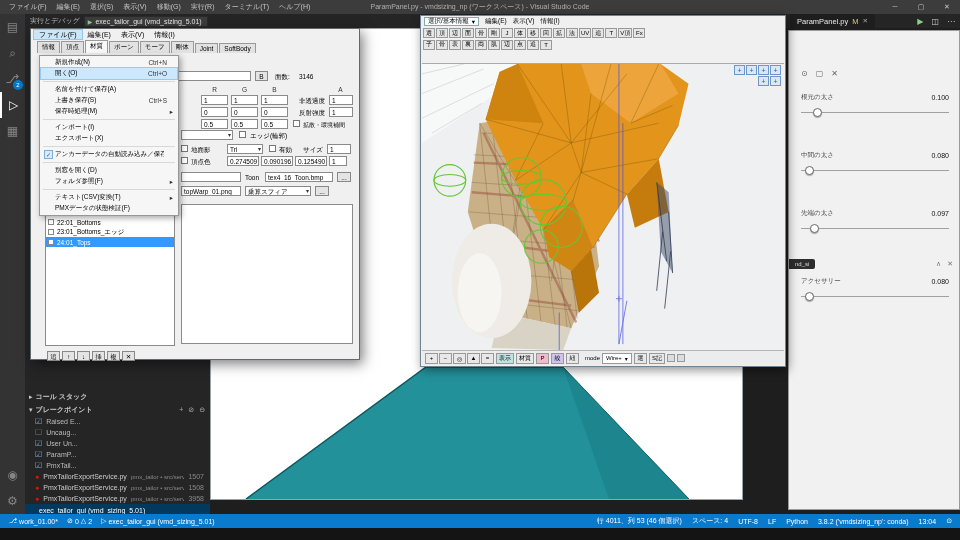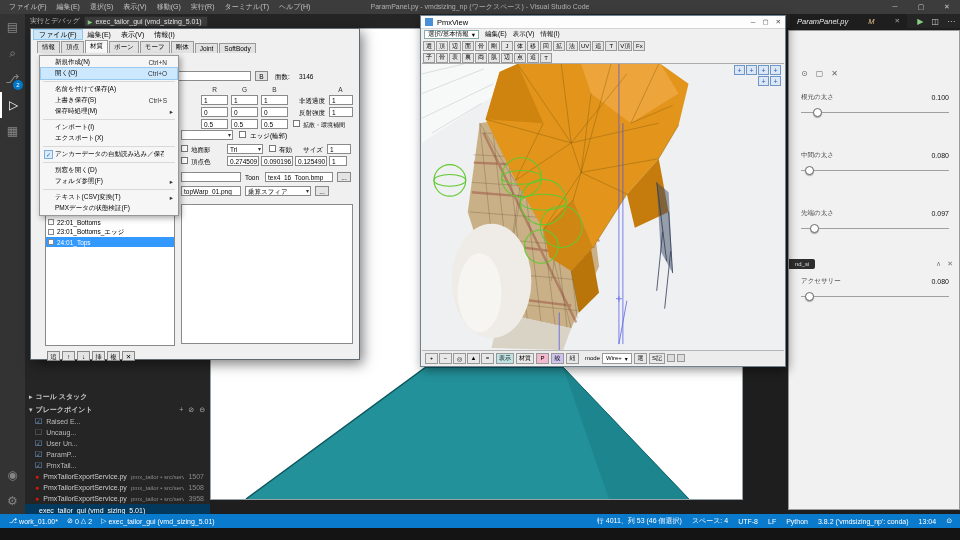--- a/index.html
+++ b/index.html
@@ -34,21 +34,21 @@
 .bp-row.off .bp-chk{color:#777;}
 .bpf-row{display:flex;align-items:center;height:11px;padding-left:10px;gap:4px;}
 .bpf-dot{color:#e51400;font-size:7px;}
 .bpf-file{color:#ccc;white-space:nowrap;}
 .bpf-path{color:#8a8a8a;font-size:6px;white-space:nowrap;overflow:hidden;}
 .bpf-line{margin-left:auto;padding-right:6px;color:#8a8a8a;}
 .sb-session{height:12px;background:#04395e;color:#fff;display:flex;align-items:center;padding-left:14px;white-space:nowrap;}
 
 .editorarea{position:absolute;left:210px;top:14px;width:750px;height:500px;background:#1e1e1e;z-index:0;}
 .tabstrip{position:absolute;left:0;top:0;right:0;height:14px;background:#252526;}
-.etab{position:absolute;left:580px;top:0;height:14px;background:#1e1e1e;display:flex;align-items:center;gap:20px;padding:0 7px;font-size:7.5px;color:#e8e8e8;font-style:italic;}
+.etab{position:absolute;left:580px;top:0;height:14px;background:#1e1e1e;display:flex;align-items:center;gap:4px;padding:0 7px;font-size:7.5px;color:#e8e8e8;}
 .etab .mod{color:#e2c08d;}
 .etab .x{color:#aaa;font-size:6.5px;}
 .tab-icons{position:absolute;right:5px;top:0;height:14px;display:flex;align-items:center;gap:8px;font-size:8px;color:#ccc;}
 .tab-icons .run{color:#89d185;}
 .dbg-toolbar{position:absolute;left:628px;top:20px;height:16px;background:#333;border:1px solid #454545;border-radius:3px;display:flex;align-items:center;gap:7px;padding:0 7px;font-size:9px;box-shadow:0 1px 4px rgba(0,0,0,.5);}
 .dbg-toolbar .drag{color:#777;font-size:7px;letter-spacing:-1px;}
 .dbg-blue{color:#75beff;}
 .dbg-green{color:#89d185;}
 .dbg-red{color:#f48771;}
 
@@ -280,29 +280,20 @@
   <div class="whitewin">
     <svg width="531" height="470" viewBox="0 0 531 470">
       <polygon points="35,470 215,338 352,338 478,470" fill="#23919a"></polygon>
       <polygon points="352,338 478,470 398,470" fill="#1d858e"></polygon>
       <path d="M35,470 L215,338 L352,338" fill="none" stroke="#0c565e" stroke-width="1.5"></path>
       <path d="M352,338 L478,470" fill="none" stroke="#11656d" stroke-width="1"></path>
     </svg>
   </div>
 
   <div class="pmxview">
-    <div class="pv-title">
-      <span class="pv-appicon"></span>
-      <span>PmxView</span>
-      <span class="pv-ctrl">
-        <span>─</span>
-        <span>▢</span>
-        <span>✕</span>
-      </span>
-    </div>
     <div class="pv-menu">
       <span class="pv-combo">
         <span>選択/基本情報</span>
         <span>▾</span>
       </span>
       <span>編集(E)</span>
       <span>表示(V)</span>
       <span>情報(I)</span>
     </div>
     <div class="pv-tb">

